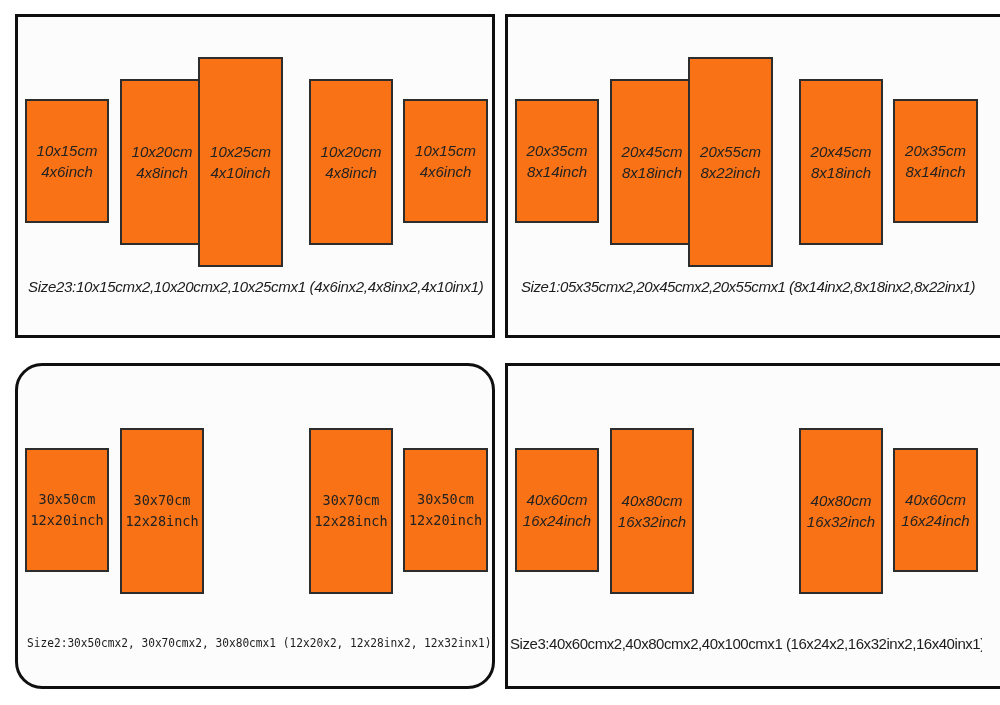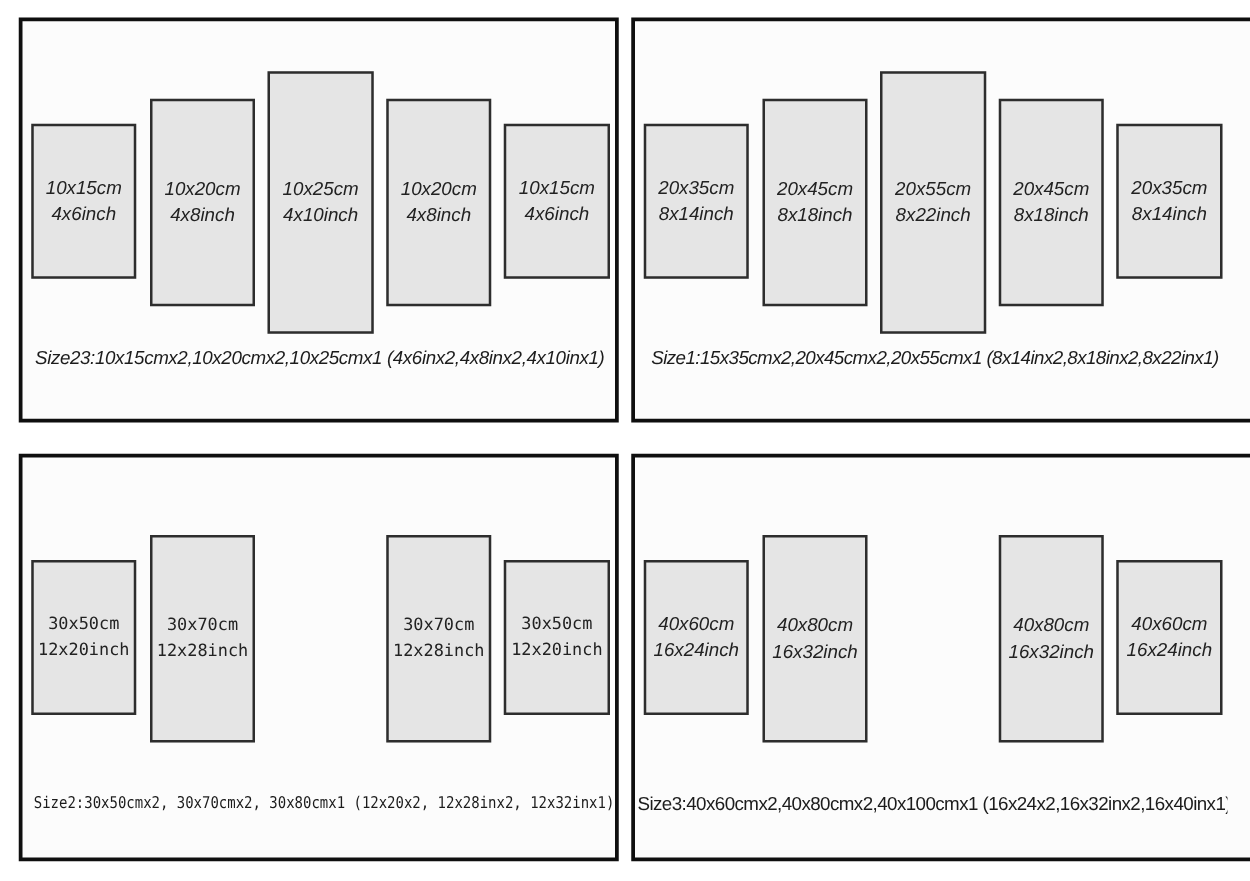--- a/index.html
+++ b/index.html
@@ -12,38 +12,38 @@
   }
   .panel {
     position:absolute;
     box-sizing:border-box;
     background:#fcfcfc;
     border:3px solid #0f0f0f;
     overflow:hidden;
   }
   .tl { left:15px;  top:14px;  width:480px; height:324px; }
   .tr { left:505px; top:14px;  width:528px; height:324px; }
-  .bl { left:15px;  top:363px; width:480px; height:326px; }
+  .bl { left:15px;  top:363px; width:480px; height:326px;border-radius:27px; }
   .br { left:505px; top:363px; width:528px; height:326px;padding-left:24px; }
 
   .rect {
     position:absolute;
     box-sizing:border-box;
     border:2px solid #2d2d2d;
-    background:#e5e5e5;
+    background:#f97316;
     display:flex;
     flex-direction:column;
     align-items:center;
     justify-content:center;
     text-align:center;
     color:#222222;
   }
   .r1 { left:7px;   top:82px; width:84px; height:124px; }
   .r2 { left:102px; top:62px; width:84px; height:166px; }
-  .r3 { left:196px; top:40px; width:85px; height:210px; }
+  .r3 { left:180px; top:40px; width:85px; height:210px; }
   .r4 { left:291px; top:62px; width:84px; height:166px; }
   .r5 { left:385px; top:82px; width:85px; height:124px; }
 
   .lbl { display:block; font-size:15px; line-height:21px; }
   .italic-labels .lbl { font-style:italic; }
 
   .caption {
     position:absolute;
     white-space:nowrap;
     color:#1c1c1c;
@@ -115,21 +115,21 @@
       <span class="lbl">8x22inch</span>
     </div>
     <div class="rect r4">
       <span class="lbl">20x45cm</span>
       <span class="lbl">8x18inch</span>
     </div>
     <div class="rect r5">
       <span class="lbl">20x35cm</span>
       <span class="lbl">8x14inch</span>
     </div>
-    <div class="caption">Size1:15x35cmx2,20x45cmx2,20x55cmx1 (8x14inx2,8x18inx2,8x22inx1)</div>
+    <div class="caption">Size1:05x35cmx2,20x45cmx2,20x55cmx1 (8x14inx2,8x18inx2,8x22inx1)</div>
   </section>
 
   <section class="panel bl">
     <div class="rect r1">
       <span class="lbl">30x50cm</span>
       <span class="lbl">12x20inch</span>
     </div>
     <div class="rect r2">
       <span class="lbl">30x70cm</span>
       <span class="lbl">12x28inch</span>

